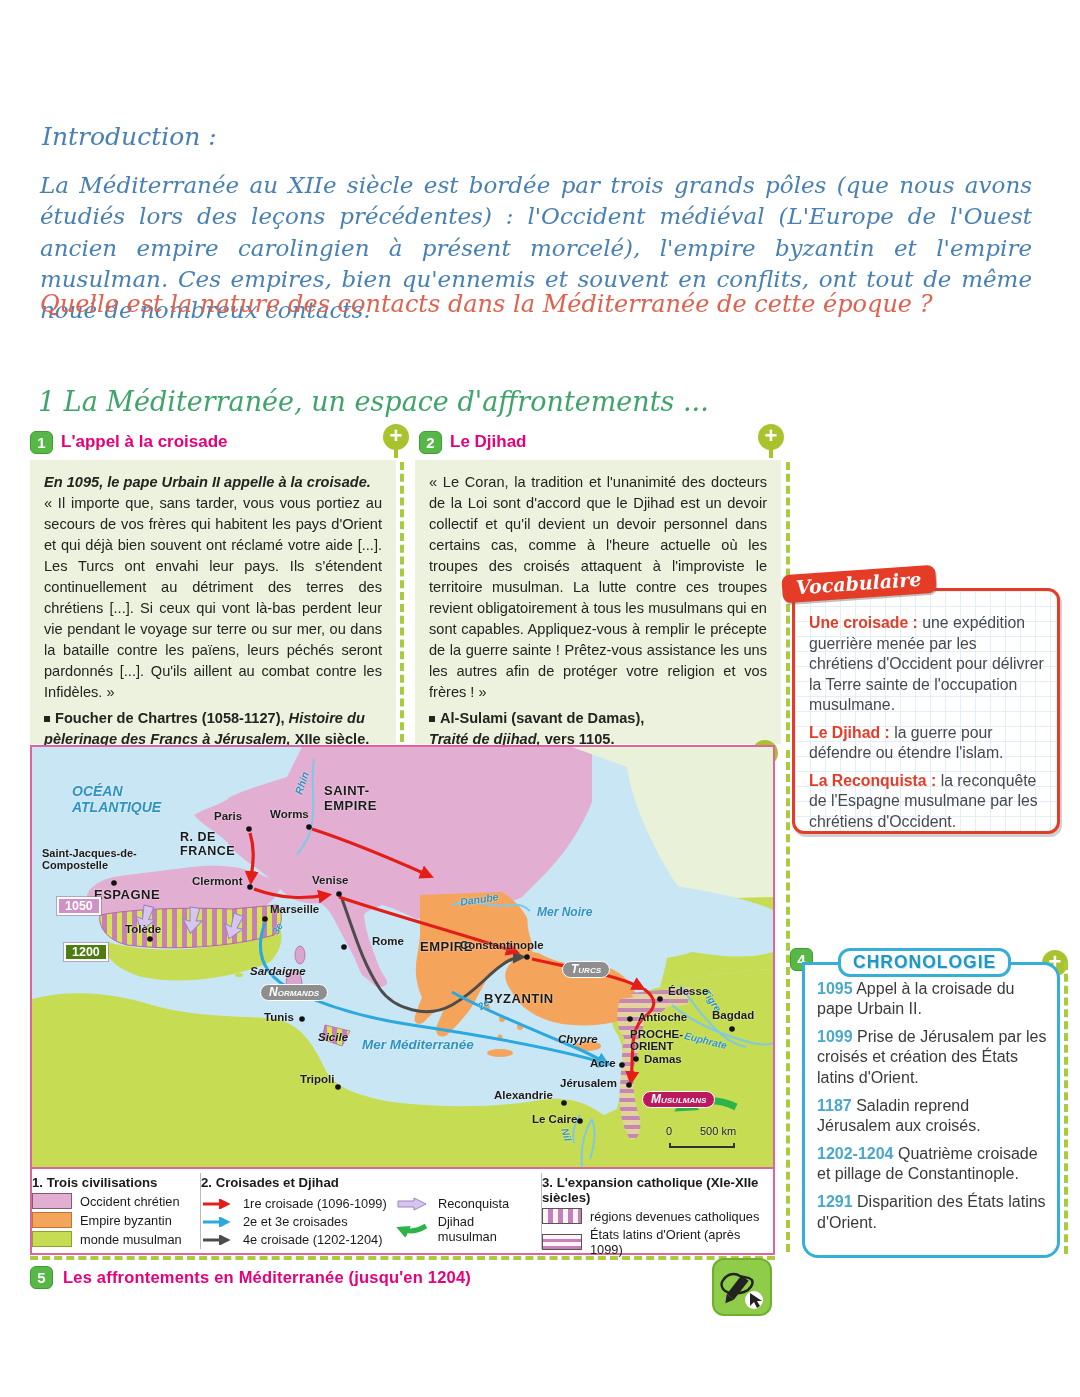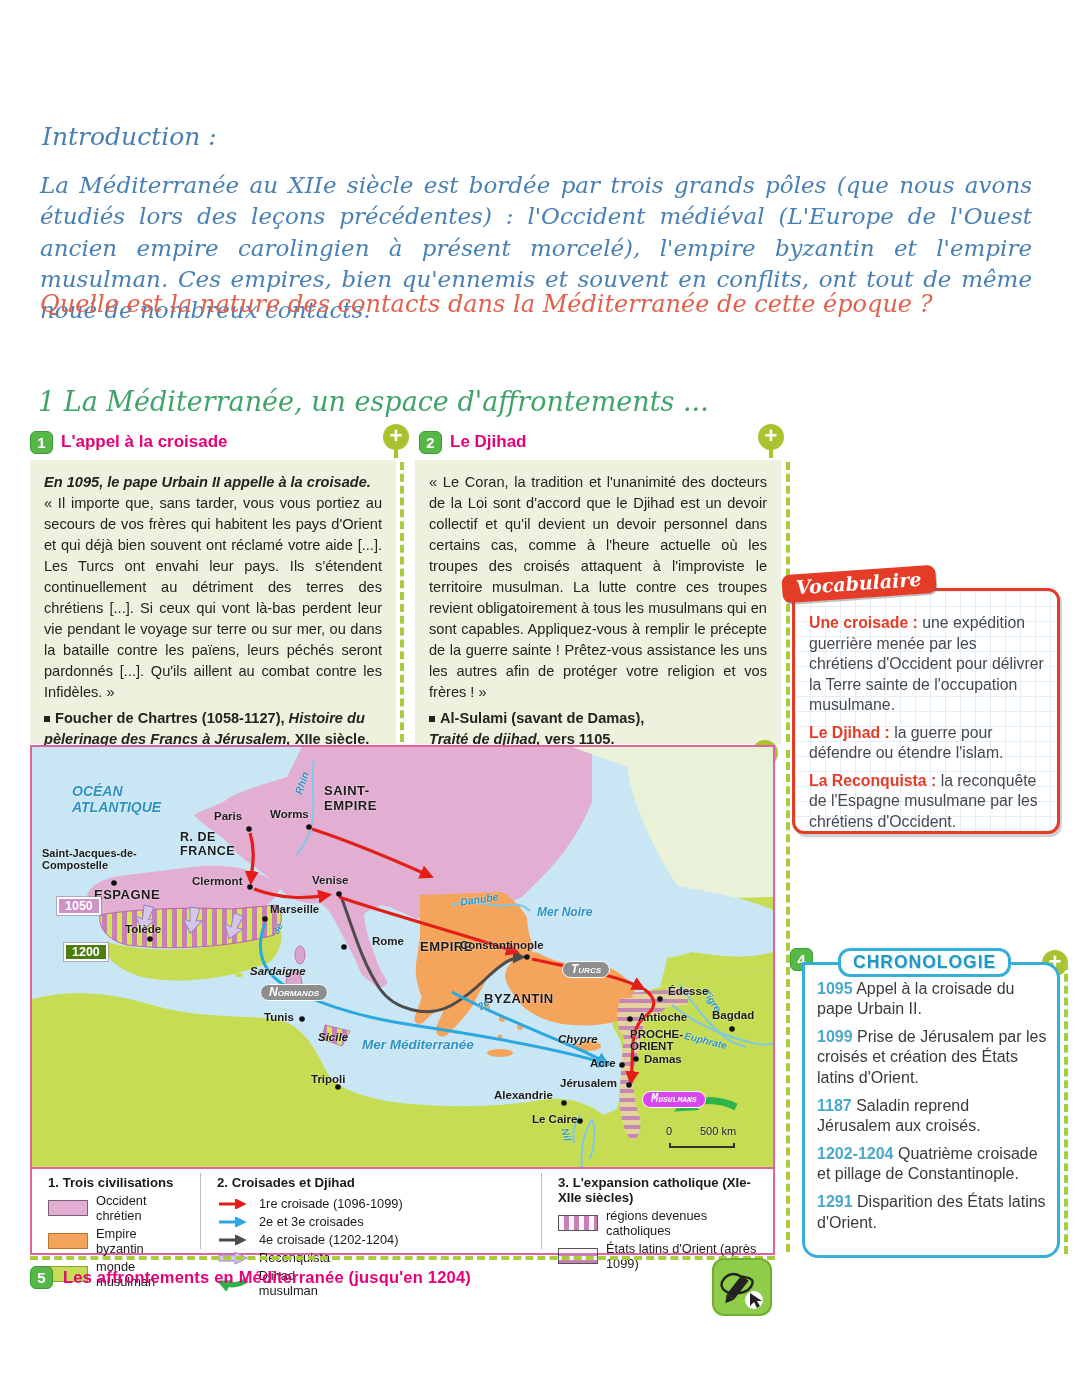--- a/index.html
+++ b/index.html
@@ -36,25 +36,25 @@
   #map { position:absolute; left:30px; top:745px; width:745px; height:510px; border:2px solid #e0639c; background:#c9e6f4; }
   #map svg.base { position:absolute; left:0; top:0; }
   .lb { position:absolute; font-size:11.5px; font-weight:bold; color:#1a1a1a; white-space:nowrap; text-shadow:0 0 2px rgba(255,255,255,.8); }
   .lb.water { color:#2f93c0; font-style:italic; }
   .lb.region { font-size:13px; letter-spacing:.5px; }
   .lb.island { font-style:italic; font-weight:bold; }
   .lb.wrapc { white-space:normal; }
   .lb.wrapl { white-space:normal; text-align:left; }
   .ybadge { position:absolute; color:#fff; font-weight:bold; font-size:12.5px; padding:0 6px; border:2px solid #fff; box-shadow:0 0 0 1px rgba(150,100,150,.5); }
   .pill { position:absolute; color:#fff; font-weight:bold; font-style:italic; font-variant:small-caps; font-size:12px; line-height:15px; padding:0 8px; border-radius:9px; border:1.5px solid #fff; background:#8e8e8e; }
-  .pill.green { background:#d946ef;font-family:Liberation Mono, monospace; }
+  .pill.green { background:#be185d; }
 
   
   #legend { position:absolute; left:0; top:420px; width:741px; height:86px; background:#fff; border-top:2px solid #e0639c; display:flex; }
-  #legend .col { padding:6px 16px; }
+  #legend .col { padding:6px 0; }
   #legend .ltitle { font-size:13.2px; font-weight:bold; color:#1a1a1a; margin-bottom:3px; }
   #legend .lrow { display:flex; align-items:center; gap:8px; margin-top:3px; font-size:12.8px; color:#1a1a1a; }
   .sw { width:40px; height:16px; border:1px solid #7e5d76; flex:0 0 auto; }
   .sw.v { background:repeating-linear-gradient(90deg,#fdf4fa 0 5px,#c77fb5 5px 10px); border-color:#555; }
   .sw.h { background:repeating-linear-gradient(180deg,#fdf4fa 0 4px,#c77fb5 4px 7px); border-color:#555; }
   .lsep { width:1px; background:#bbb; margin:4px 0; }
 
   
   #vocab { position:absolute; left:792px; top:588px; width:268px; height:246px; background:#fff; border:3px solid #e53c28; border-radius:12px; box-shadow:2px 3px 0 rgba(120,120,120,.35);
     background-image:linear-gradient(#e3eef8 1px, transparent 1px), linear-gradient(90deg,#e3eef8 1px, transparent 1px); background-size:15px 15px; padding:22px 12px 8px 14px; }
@@ -248,21 +248,21 @@
 
     <div class="lb wrapl" style="left:2px; top:100px; width:112px; font-size:11px;margin-left:8px;">Saint-Jacques-de-Compostelle</div>
     <div class="lb" style="left:93px; top:176px;">Tolède</div>
     <div class="lb" style="left:182px; top:63px;">Paris</div>
     <div class="lb" style="left:238px; top:61px;">Worms</div>
     <div class="lb" style="left:160px; top:128px;">Clermont</div>
     <div class="lb" style="left:238px; top:156px;">Marseille</div>
     <div class="lb" style="left:280px; top:127px;">Venise</div>
     <div class="lb" style="left:296px; top:188px;margin-left:44px;">Rome</div>
     <div class="lb" style="left:232px; top:264px;">Tunis</div>
-    <div class="lb" style="left:279px; top:326px;">Tripoli</div>
+    <div class="lb" style="left:268px; top:326px;">Tripoli</div>
     <div class="lb" style="left:428px; top:192px;">Constantinople</div>
     <div class="lb" style="left:636px; top:238px;">Édesse</div>
     <div class="lb" style="left:606px; top:264px;">Antioche</div>
     <div class="lb" style="left:558px; top:310px;">Acre</div>
     <div class="lb" style="left:612px; top:306px;">Damas</div>
     <div class="lb" style="left:680px; top:262px;">Bagdad</div>
     <div class="lb" style="left:528px; top:330px;">Jérusalem</div>
     <div class="lb" style="left:462px; top:342px;">Alexandrie</div>
     <div class="lb" style="left:500px; top:366px;">Le Caire</div>
 

